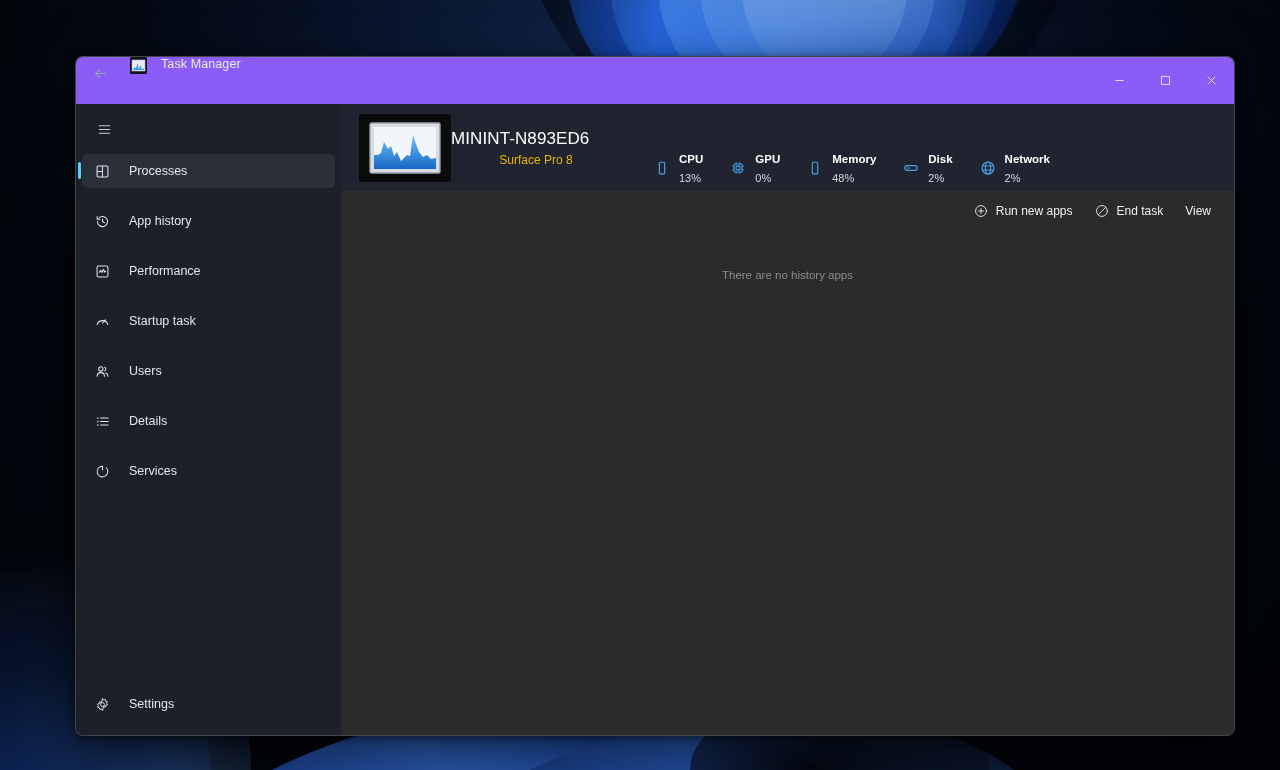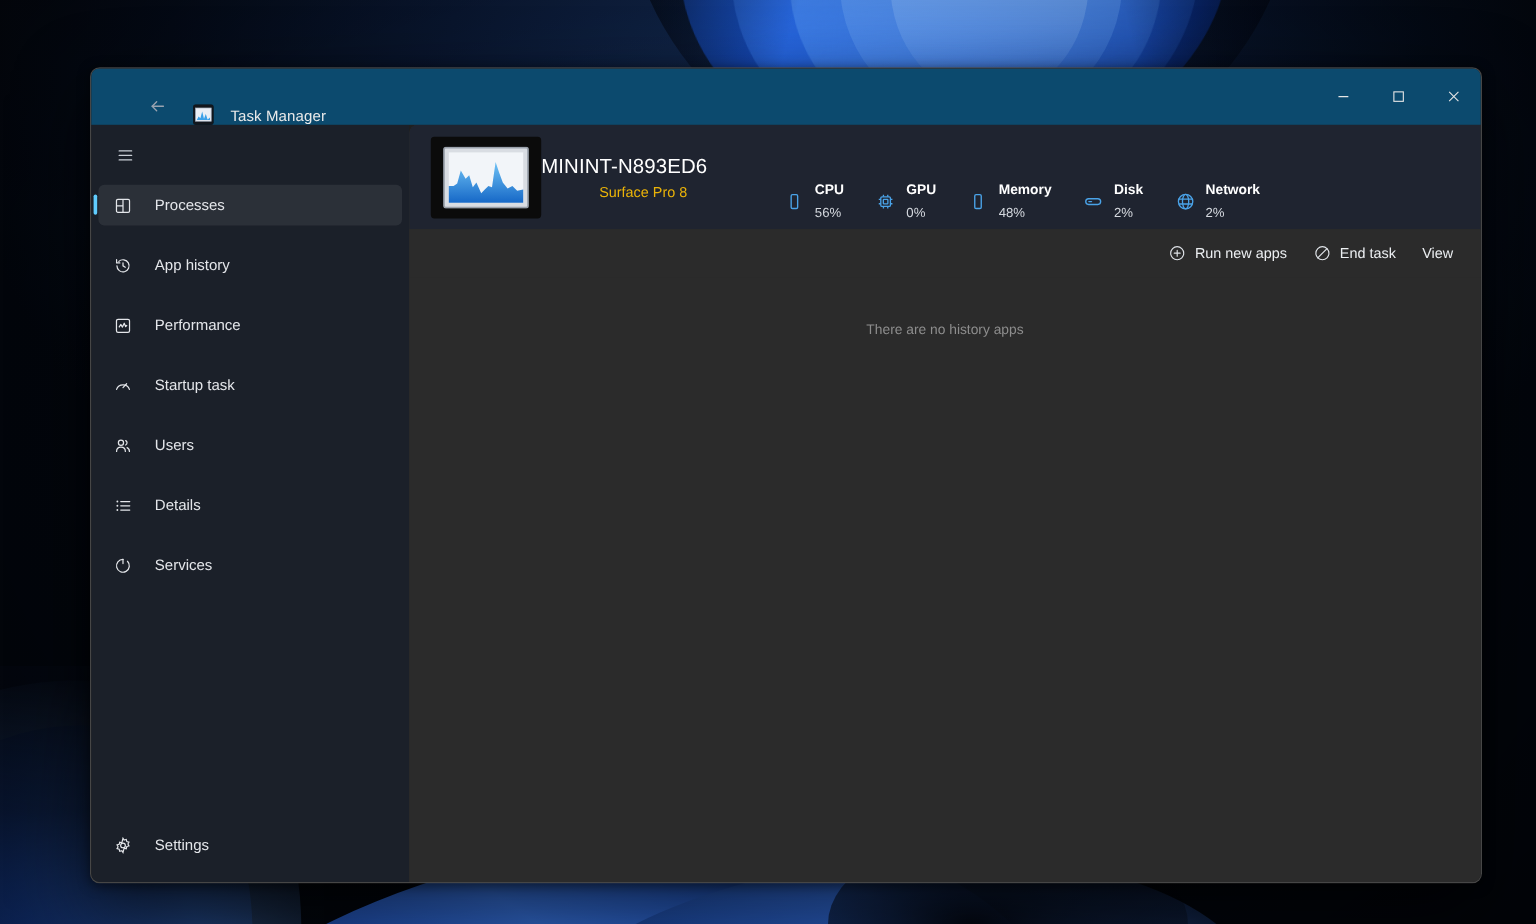--- a/index.html
+++ b/index.html
@@ -123,26 +123,25 @@
     background: #202020;
     box-shadow: 0 22px 60px rgba(0,0,0,.62), 0 2px 10px rgba(0,0,0,.5);
     border: 1px solid rgba(160,160,160,.30);
     display: flex;
     flex-direction: column;
   }
 
   
   #titlebar {
     height: 47px;
-    background: #0c4a6e;
-    display: flex;
-    align-items: flex-end;
+    background: #8b5cf6;
+    display: flex;
+    align-items: flex-start;
     flex: 0 0 auto;
     position: relative;
-    padding-left: 31px;
   }
   .tb-back {
     width: 34px; height: 32px;
     margin-left: 7px;
     display: flex; align-items: center; justify-content: center;
     border-radius: 5px;
     color: #9aa3b0;
   }
   .tb-appicon {
     width: 17px; height: 17px;
@@ -521,21 +520,21 @@
           <div class="metrics">
 
             <div class="metric">
               <span class="metric-icon">
                 <svg width="16" height="16" viewBox="0 0 16 16" fill="none" stroke="currentColor" stroke-width="1.15">
                   <rect x="5.3" y="2.2" width="5.4" height="11.6" rx="1.1"></rect>
                 </svg>
               </span>
               <span class="metric-text">
                 <span class="metric-name">CPU</span><br>
-                <span class="metric-val">56%</span>
+                <span class="metric-val">13%</span>
               </span>
             </div>
 
             <div class="metric">
               <span class="metric-icon">
                 <svg width="16" height="16" viewBox="0 0 16 16" fill="none" stroke="currentColor" stroke-width="1.1">
                   <rect x="4" y="4" width="8" height="8" rx="1"></rect>
                   <rect x="6.1" y="6.1" width="3.8" height="3.8" rx=".5"></rect>
                   <path d="M6.2 4V2.3M9.8 4V2.3M6.2 13.7V12M9.8 13.7V12M4 6.2H2.3M4 9.8H2.3M13.7 6.2H12M13.7 9.8H12"></path>
                 </svg>

